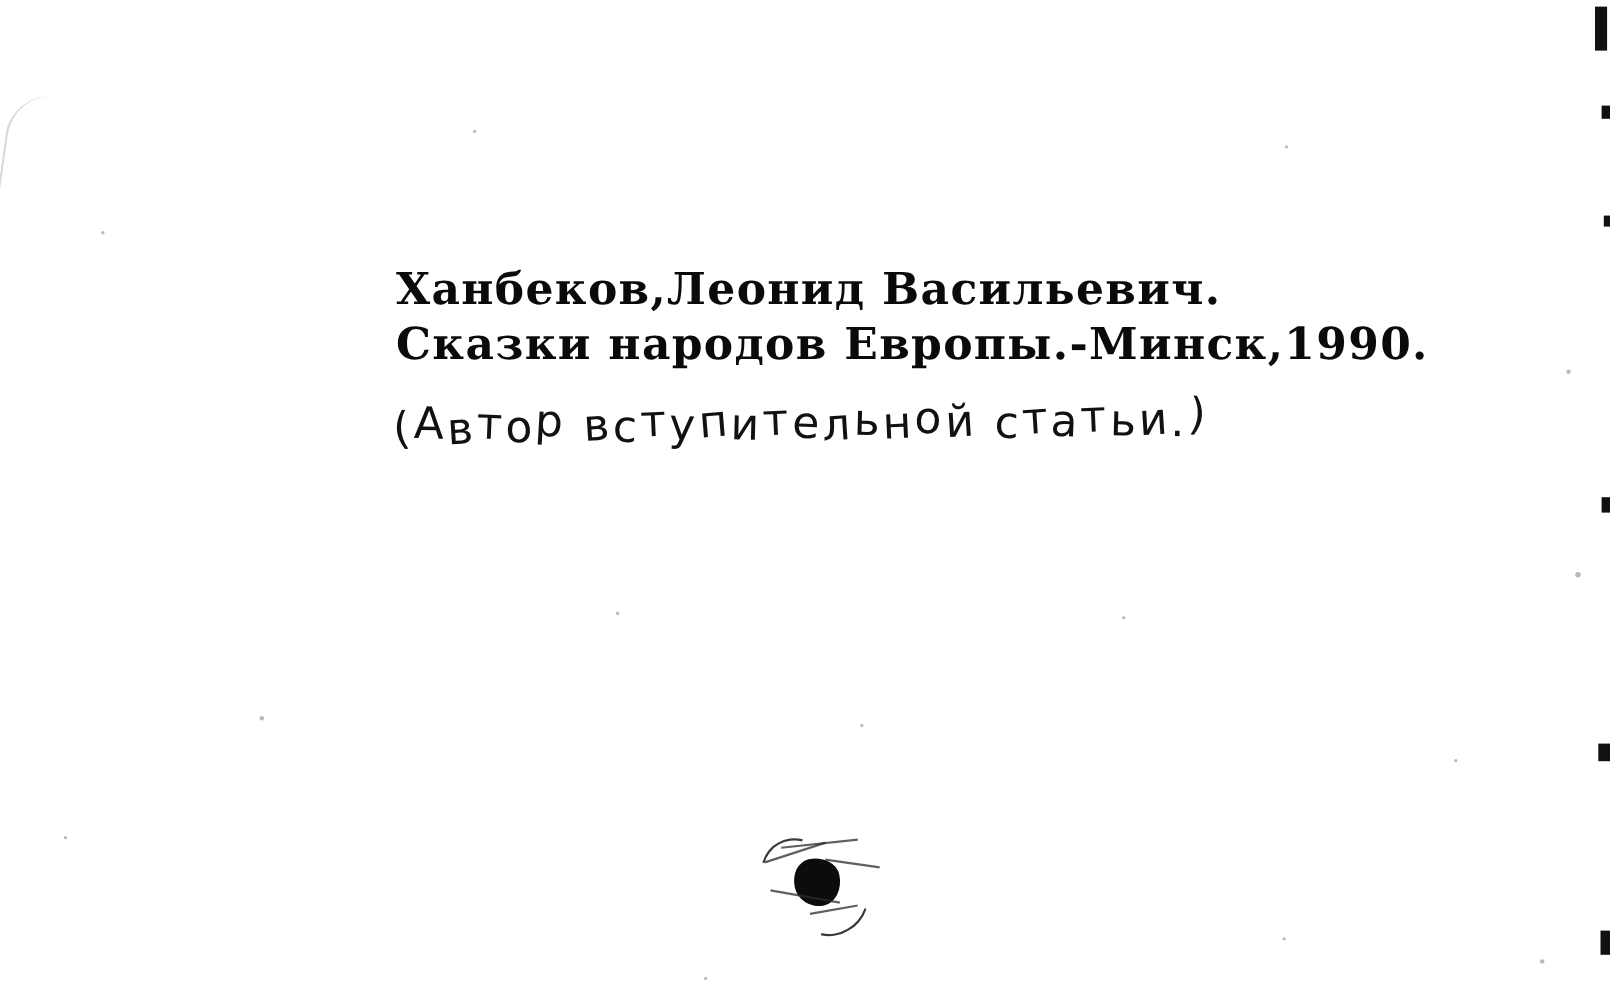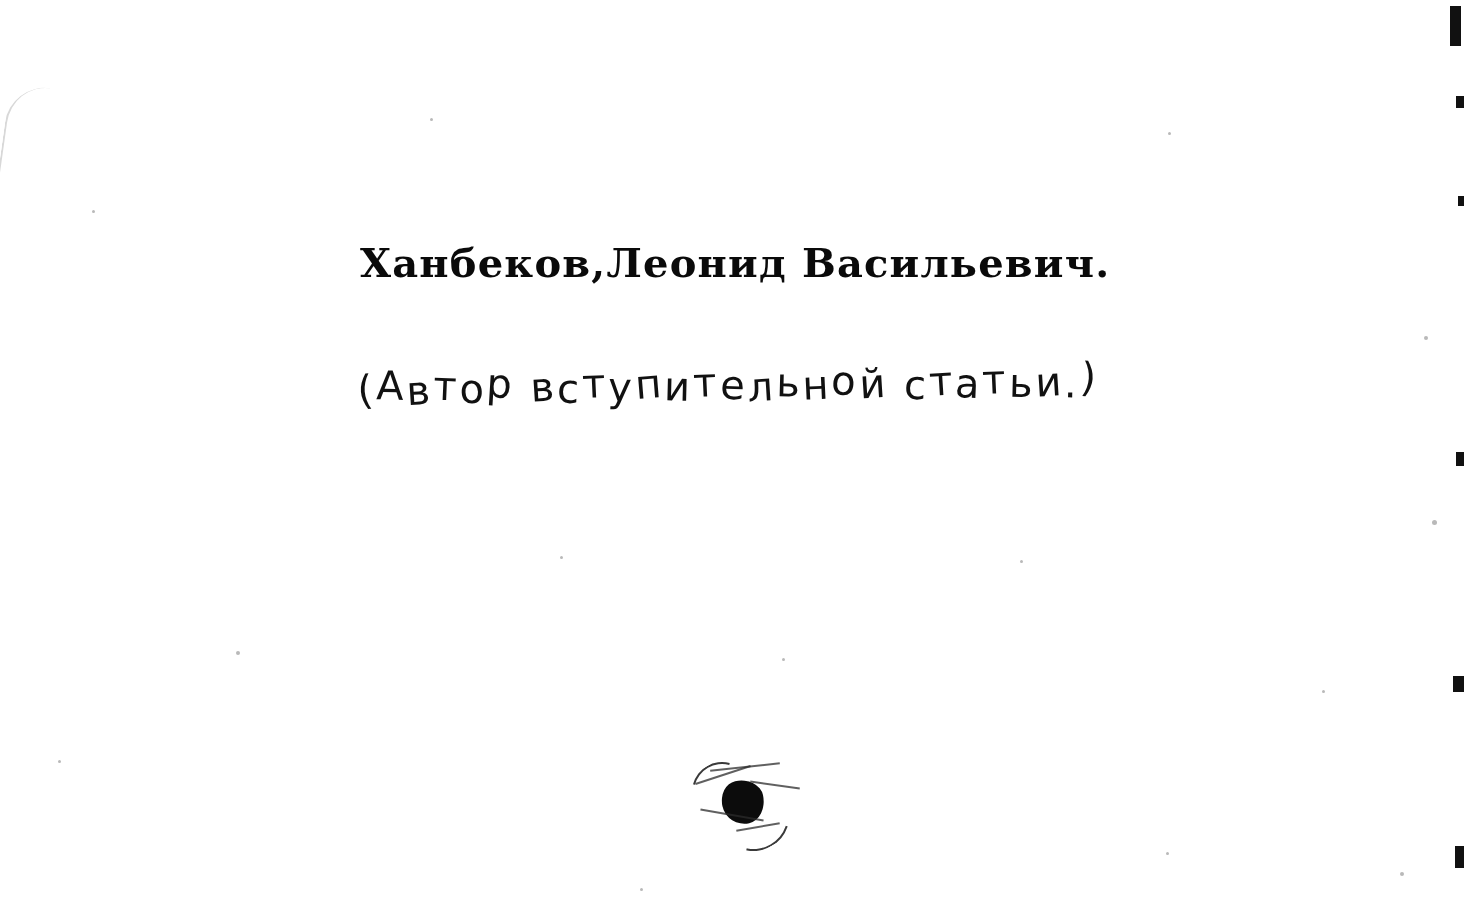--- a/index.html
+++ b/index.html
@@ -133,20 +133,21 @@
   <div class="speckle" style="left:92px; top:210px; width:3px; height:3px;"></div>
   <div class="speckle" style="left:430px; top:118px; width:3px; height:3px;"></div>
   <div class="speckle" style="left:1168px; top:132px; width:3px; height:3px;"></div>
   <div class="speckle" style="left:1432px; top:520px; width:5px; height:5px;"></div>
   <div class="speckle" style="left:1424px; top:336px; width:4px; height:4px;"></div>
   <div class="speckle" style="left:58px; top:760px; width:3px; height:3px;"></div>
   <div class="speckle" style="left:640px; top:888px; width:3px; height:3px;"></div>
 
   <div class="typed-block">
     <div class="typed-line">Ханбеков,Леонид Васильевич.</div>
+    <div class="typed-line">Сказки народов Европы.-Минск,1990.</div>
   </div>
 
   <div class="hand-line">
     <span class="ch" style="transform:rotate(-4deg) translateY(2px);">(</span><span class="ch" style="transform:rotate(2deg) translateY(-2px);">А</span><span class="ch" style="transform:rotate(-3deg) translateY(3px);">в</span><span class="ch" style="transform:rotate(3deg) translateY(-1px);">т</span><span class="ch" style="transform:rotate(-2deg) translateY(2px);">о</span><span class="ch" style="transform:rotate(4deg) translateY(-3px);">р</span><span class="ch">&nbsp;</span><span class="ch" style="transform:rotate(-3deg) translateY(1px);">в</span><span class="ch" style="transform:rotate(2deg) translateY(3px);">с</span><span class="ch" style="transform:rotate(-2deg) translateY(-2px);">т</span><span class="ch" style="transform:rotate(3deg) translateY(2px);">у</span><span class="ch" style="transform:rotate(-4deg) translateY(-1px);">п</span><span class="ch" style="transform:rotate(2deg) translateY(2px);">и</span><span class="ch" style="transform:rotate(-2deg) translateY(-2px);">т</span><span class="ch" style="transform:rotate(3deg) translateY(1px);">е</span><span class="ch" style="transform:rotate(-3deg) translateY(3px);">л</span><span class="ch" style="transform:rotate(2deg) translateY(-1px);">ь</span><span class="ch" style="transform:rotate(-2deg) translateY(2px);">н</span><span class="ch" style="transform:rotate(4deg) translateY(-2px);">о</span><span class="ch" style="transform:rotate(-3deg) translateY(1px);">й</span><span class="ch">&nbsp;</span><span class="ch" style="transform:rotate(2deg) translateY(3px);">с</span><span class="ch" style="transform:rotate(-3deg) translateY(-1px);">т</span><span class="ch" style="transform:rotate(3deg) translateY(2px);">а</span><span class="ch" style="transform:rotate(-2deg) translateY(-2px);">т</span><span class="ch" style="transform:rotate(2deg) translateY(2px);">ь</span><span class="ch" style="transform:rotate(-3deg) translateY(1px);">и</span><span class="ch" style="transform:rotate(2deg) translateY(3px);">.</span><span class="ch" style="transform:rotate(5deg) translateY(-3px);">)</span>
   </div>
 
   <div class="blot">
     <div class="core"></div>
     <div class="wisp" style="left:4px; top:22px; width:58px; transform:rotate(-18deg);"></div>
     <div class="wisp" style="left:20px; top:14px; width:70px; transform:rotate(-6deg);"></div>

